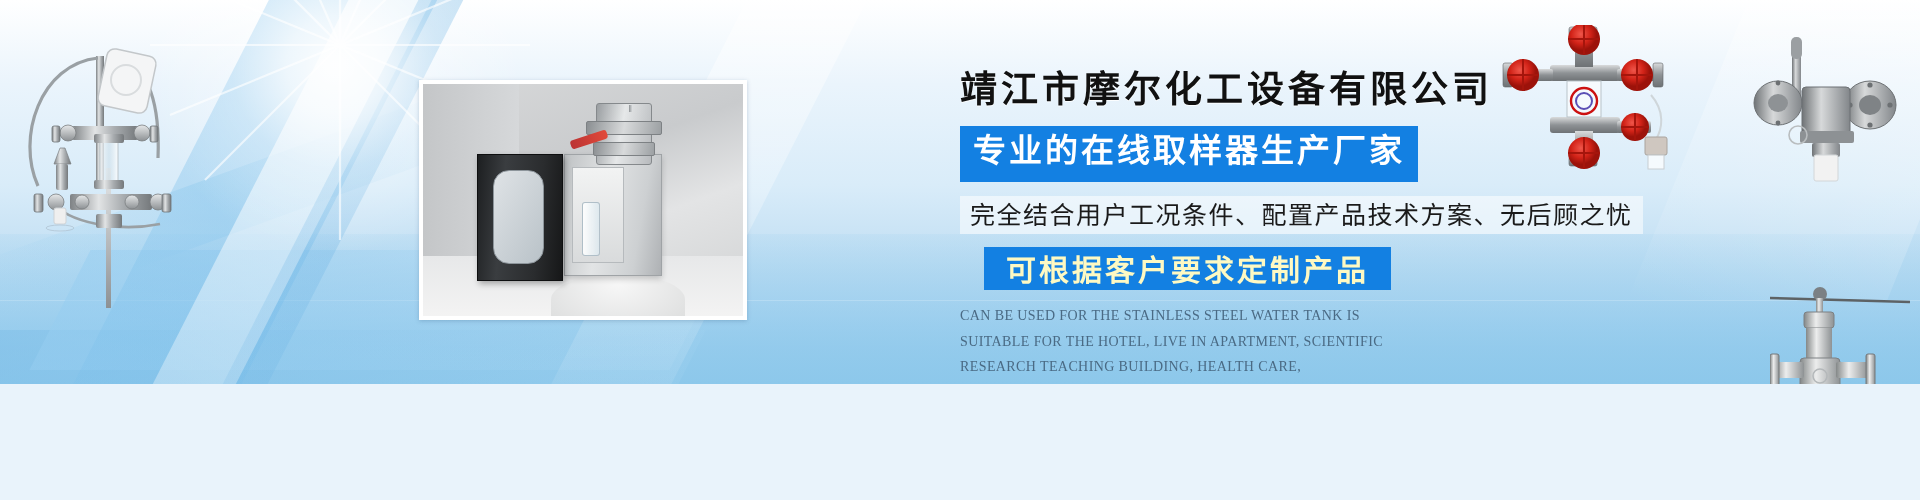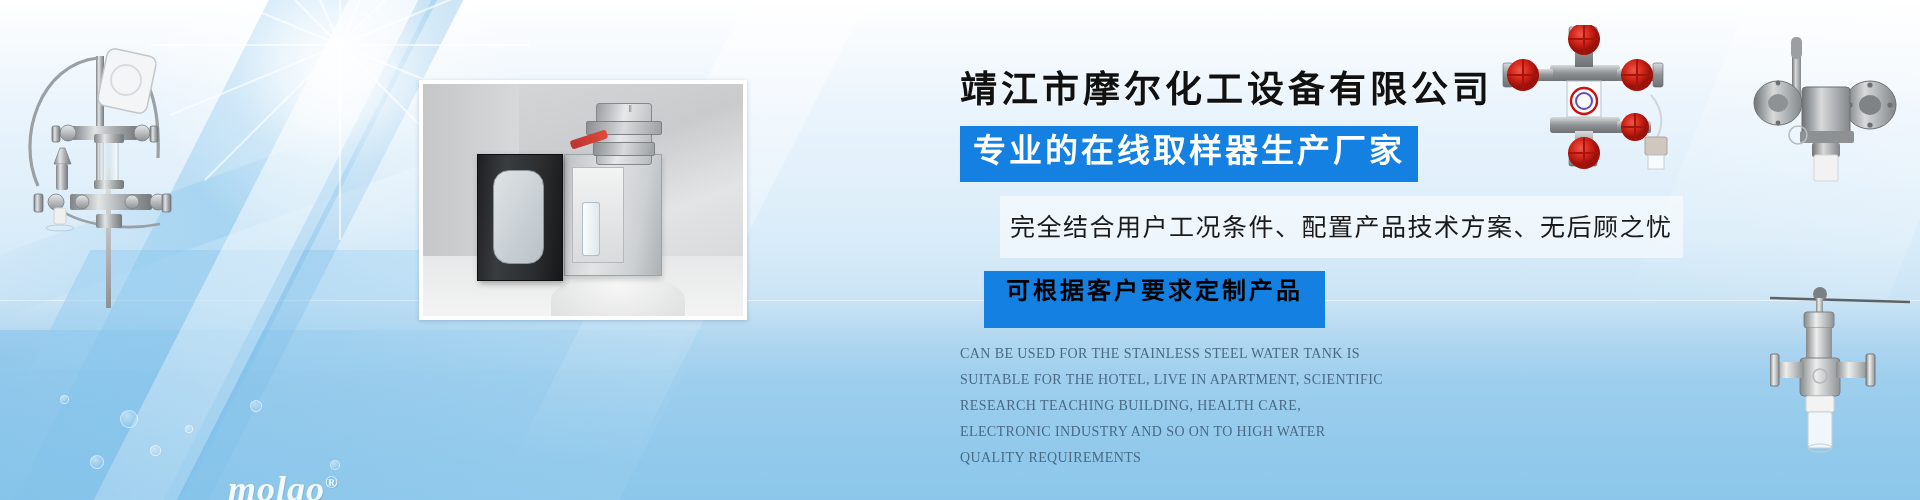--- a/index.html
+++ b/index.html
@@ -3,21 +3,21 @@
 <meta charset="utf-8">
 <title>Banner</title>
 <style>
   html,body{margin:0;padding:0;}
   body{
     width:1920px;height:500px;overflow:hidden;
     font-family:"Liberation Sans","DejaVu Sans",sans-serif;
     background:#e9f3fb;
   }
   .banner{
-    position:relative;width:1920px;height:500px;overflow:hidden;
+    position:relative;width:1920px;height:384px;overflow:hidden;
     background:
       linear-gradient(180deg,#ffffff 0%,#eaf4fc 22%,#d9ecf9 48%,#bcdcf2 72%,#a9d2ee 88%,#9ccbea 100%);
   }
 
   
   .bg-sun{
     position:absolute;left:120px;top:-150px;width:430px;height:430px;
     background:radial-gradient(circle at 50% 50%,
       rgba(255,255,255,.96) 0%,rgba(255,255,255,.75) 16%,
       rgba(255,255,255,.30) 34%,rgba(255,255,255,0) 62%);
@@ -147,27 +147,27 @@
   .headline{
     display:inline-block;margin-top:14px;
     background:#1380e2;color:#fff;
     font-size:33px;font-weight:700;letter-spacing:3px;
     padding:7px 13px 12px 13px;white-space:nowrap;line-height:1.12;
   }
   .subline{
     display:inline-block;margin-top:14px;
     background:rgba(255,255,255,.55);
     color:#1a1a1a;font-size:25px;letter-spacing:1.5px;
-    padding:16px 10px;white-space:nowrap;line-height:1.2;margin-left:40px;
+    padding:4px 10px;white-space:nowrap;line-height:1.2;
   }
   .tagline{
     display:inline-block;margin-top:13px;margin-left:24px;
-    background:#1380e2;color:#000000;
-    font-size:24px;font-weight:700;letter-spacing:3px;
-    padding:6px 22px 23px 22px;white-space:nowrap;line-height:1.2;
+    background:#1380e2;color:#fef9c3;
+    font-size:30px;font-weight:700;letter-spacing:3px;
+    padding:6px 22px 1px 22px;white-space:nowrap;line-height:1.2;
   }
   .enblock{
     margin-top:13px;width:430px;
     font-family:"Liberation Serif","DejaVu Serif",serif;
     font-size:14px;line-height:1.85;letter-spacing:.4px;
     color:#4a6a84;text-transform:uppercase;
   }
 
   
   .logo{

